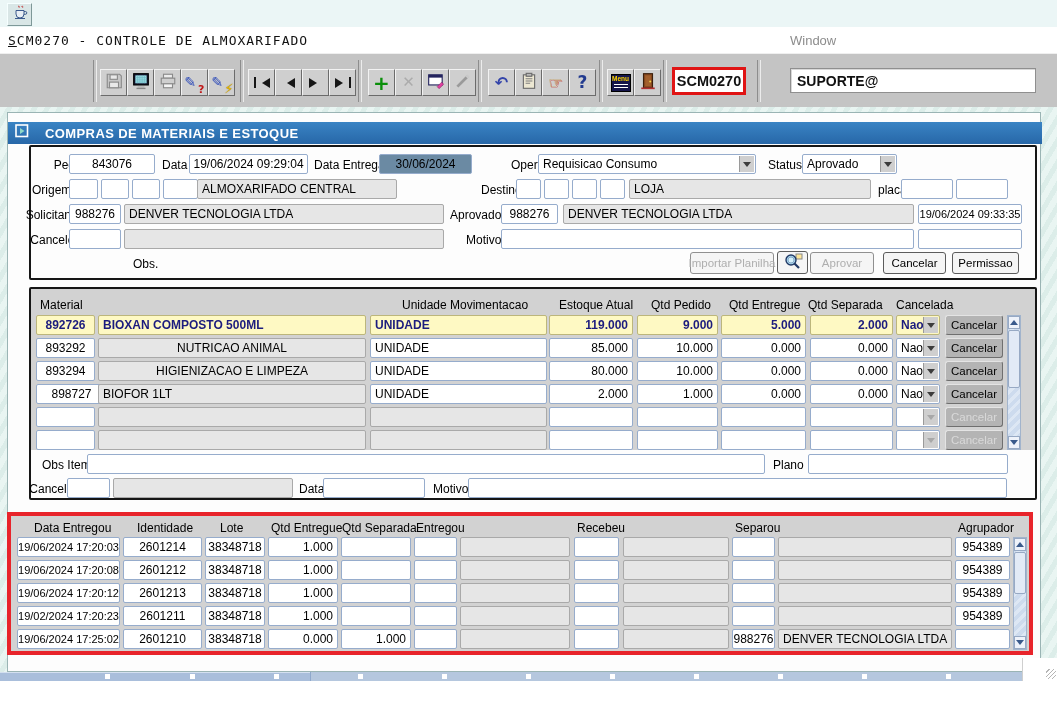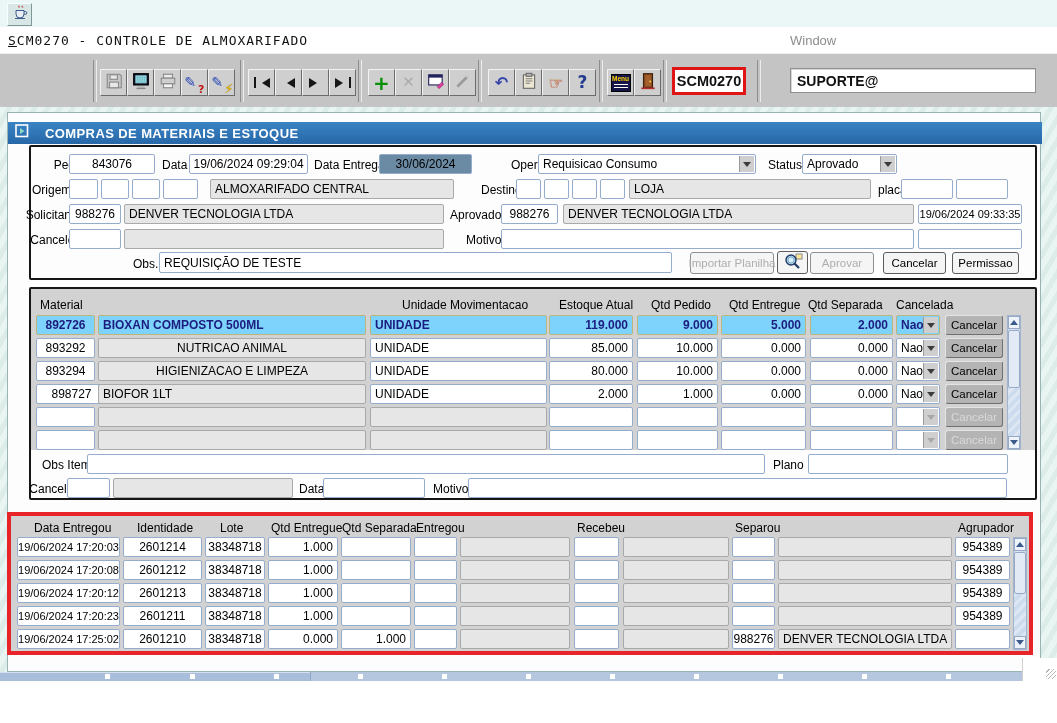--- a/index.html
+++ b/index.html
@@ -37,21 +37,21 @@
   .group-box{position:absolute;border:2px solid #161616;background:#fdfdfd;border-radius:2px;box-sizing:border-box;}
   .grid-bg{position:absolute;background:#d2d2d2;}
   
   .lbl{position:absolute;font:12px "Liberation Sans",sans-serif;color:#000;white-space:nowrap;}
   .fld{position:absolute;height:20px;box-sizing:border-box;border:1px solid #96accc;background:#fff;border-radius:2px;font:12px "Liberation Sans",sans-serif;color:#000;display:flex;align-items:center;padding:0 4px;white-space:nowrap;overflow:hidden;}
   .fld.gray{background:#e6e6e6;border-color:#a9a9a9;}
   .fld.center{justify-content:center;padding:0 6px;}
   .fld.right{justify-content:flex-end;}
   .fld.small{font-size:11px;align-items:center;}
   .fld.sel{background:#6b8aa3;}
-  .fld.hl{background:#7dd3fc;border-color:#bcb67c;color:#1c1c7e;font-weight:bold;}
+  .fld.hl{background:#fef9c3;border-color:#bcb67c;color:#1c1c7e;font-weight:bold;}
   .dd{padding-right:17px;}
   .dd-btn{position:absolute;right:1px;top:1px;bottom:1px;width:14px;background:#cfcfcf;border-left:1px solid #9a9a9a;display:flex;align-items:center;justify-content:center;}
   .dd-btn::after{content:"";width:0;height:0;border:4px solid transparent;border-top:5px solid #3c3c3c;margin-top:5px;}
   .dd-btn.pale::after{border-top-color:#a8a8a8;}
   .btn{position:absolute;height:22px;box-sizing:border-box;border:1px solid #5c5c5c;background:#f5f5f5;border-radius:3px;font:11.5px "Liberation Sans",sans-serif;color:#000;display:flex;align-items:center;justify-content:center;white-space:nowrap;}
   .btn.disabled{color:#aeaeae;border-color:#909090;}
   .gbtn{position:absolute;height:20px;box-sizing:border-box;background:#b4b4b4;border:1px solid;border-color:#e4e4e4 #6f6f6f #6f6f6f #e4e4e4;border-radius:3px;font:11.5px "Liberation Sans",sans-serif;color:#000;display:flex;align-items:center;justify-content:center;}
   .gbtn.disabled{color:#d9d9d9;}
   
   .mrow,.drow{position:absolute;left:0;width:100%;height:20px;}
@@ -254,21 +254,21 @@
     <div class="fld dd" style="left:771px;top:7px;width:95px">
       <span>Aprovado</span>
       <span class="dd-btn"></span>
     </div>
 
     <span class="lbl" style="left:1px;top:36px">Origem</span>
     <div class="fld" style="left:38px;top:32px;width:29px"></div>
     <div class="fld" style="left:70px;top:32px;width:28px"></div>
     <div class="fld" style="left:101px;top:32px;width:28px"></div>
     <div class="fld" style="left:132px;top:32px;width:35px"></div>
-    <div class="fld gray" style="left:179px;top:32px;width:244px">
+    <div class="fld gray" style="left:166px;top:32px;width:200px">
         <span>ALMOXARIFADO CENTRAL</span>
       </div>
     <span class="lbl" style="left:450px;top:36px">Destino</span>
     <div class="fld" style="left:485px;top:32px;width:25px"></div>
     <div class="fld" style="left:513px;top:32px;width:25px"></div>
     <div class="fld" style="left:541px;top:32px;width:25px"></div>
     <div class="fld" style="left:569px;top:32px;width:25px"></div>
     <div class="fld gray" style="left:598px;top:32px;width:242px">
         <span>LOJA</span>
       </div>
@@ -295,23 +295,20 @@
       </div>
 
     <span class="lbl" style="left:-12px;top:86px;width:62px;text-align:right">Cancelou</span>
     <div class="fld" style="left:38px;top:82px;width:52px"></div>
     <div class="fld gray" style="left:93px;top:82px;width:320px"></div>
     <span class="lbl" style="left:435px;top:86px">Motivo</span>
     <div class="fld" style="left:470px;top:82px;width:413px"></div>
     <div class="fld" style="left:887px;top:82px;width:104px"></div>
 
     <span class="lbl" style="left:102px;top:110px">Obs.</span>
-    <div class="fld" style="left:128px;top:105px;width:513px;height:21px">
-        <span>REQUISIÇÃO DE TESTE</span>
-      </div>
     <div class="btn disabled" style="left:659px;top:105px;width:84px">
         <span>Importar Planilha</span>
       </div>
     <div class="btn" style="left:746px;top:104px;width:31px;height:23px">
       <span><svg width="20" height="17" viewBox="0 0 20 17">
             <rect x="13" y="1" width="6" height="5" fill="#ffe89a" stroke="#888"></rect>
             <circle cx="8" cy="7" r="5" fill="#a8d8ee" stroke="#223a66" stroke-width="1.4"></circle>
             <circle cx="8" cy="7" r="3" fill="#d4f0fa" stroke="#88a8c8"></circle>
             <path d="M11.5 10.5L16 15" stroke="#223a66" stroke-width="2.2"></path>
           </svg></span>
@@ -613,21 +610,21 @@
       <div class="fld gray" style="left:767px;width:174px">
           <span></span>
         </div>
       <div class="fld center" style="left:944px;width:55px">
           <span>954389</span>
         </div>
     </div>
 
     <div class="drow" style="top:90px">
       <div class="fld center small" style="left:6px;width:103px">
-          <span>19/06/2024 17:20:23</span>
+          <span>19/02/2024 17:20:23</span>
         </div>
       <div class="fld center" style="left:112px;width:79px">
           <span>2601211</span>
         </div>
       <div class="fld center" style="left:194px;width:60px">
           <span>38348718</span>
         </div>
       <div class="fld right" style="left:257px;width:70px">
           <span>1.000</span>
         </div>

